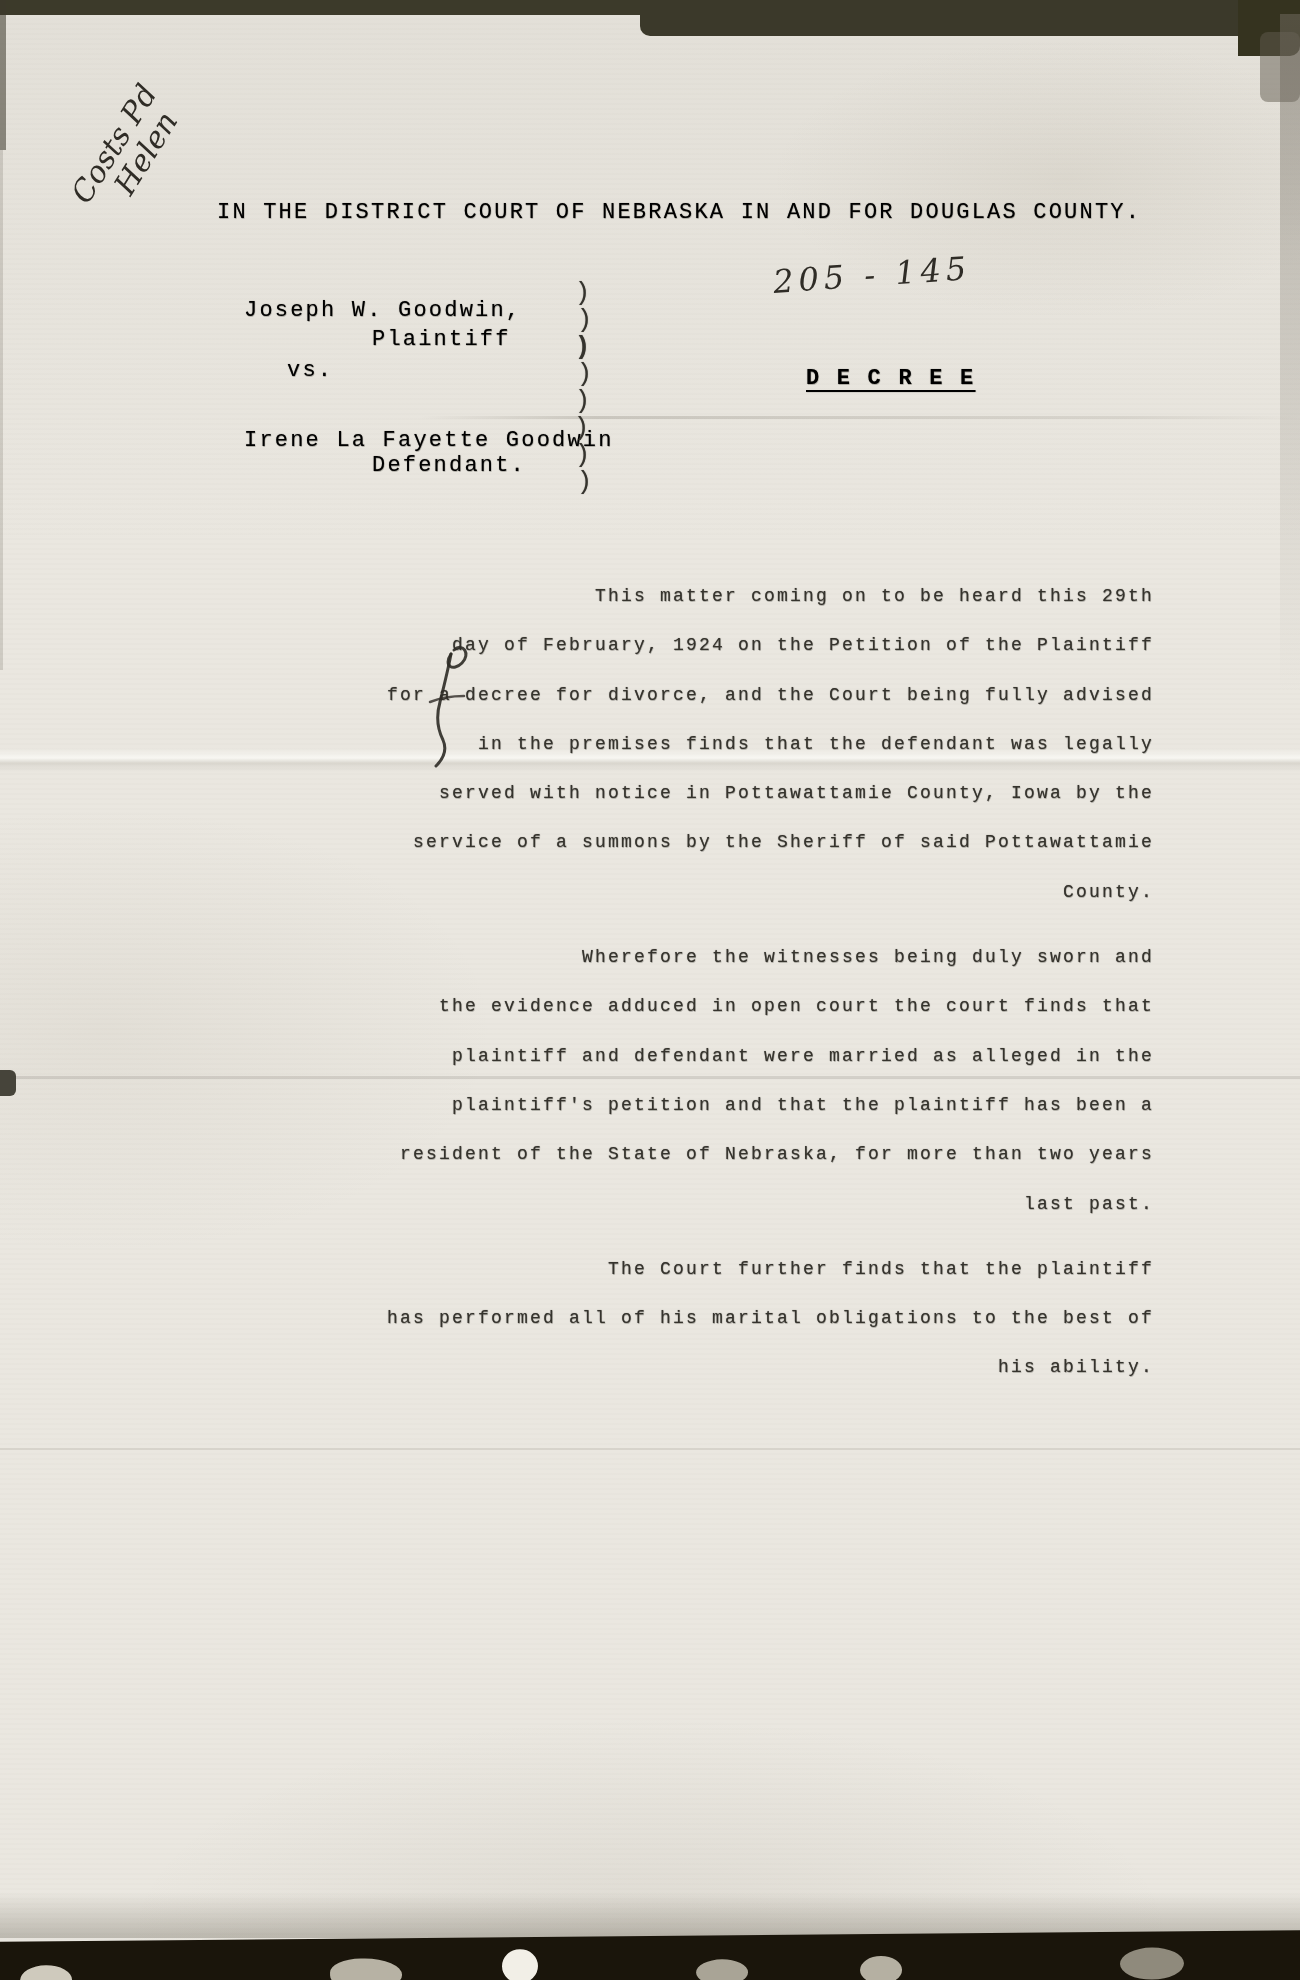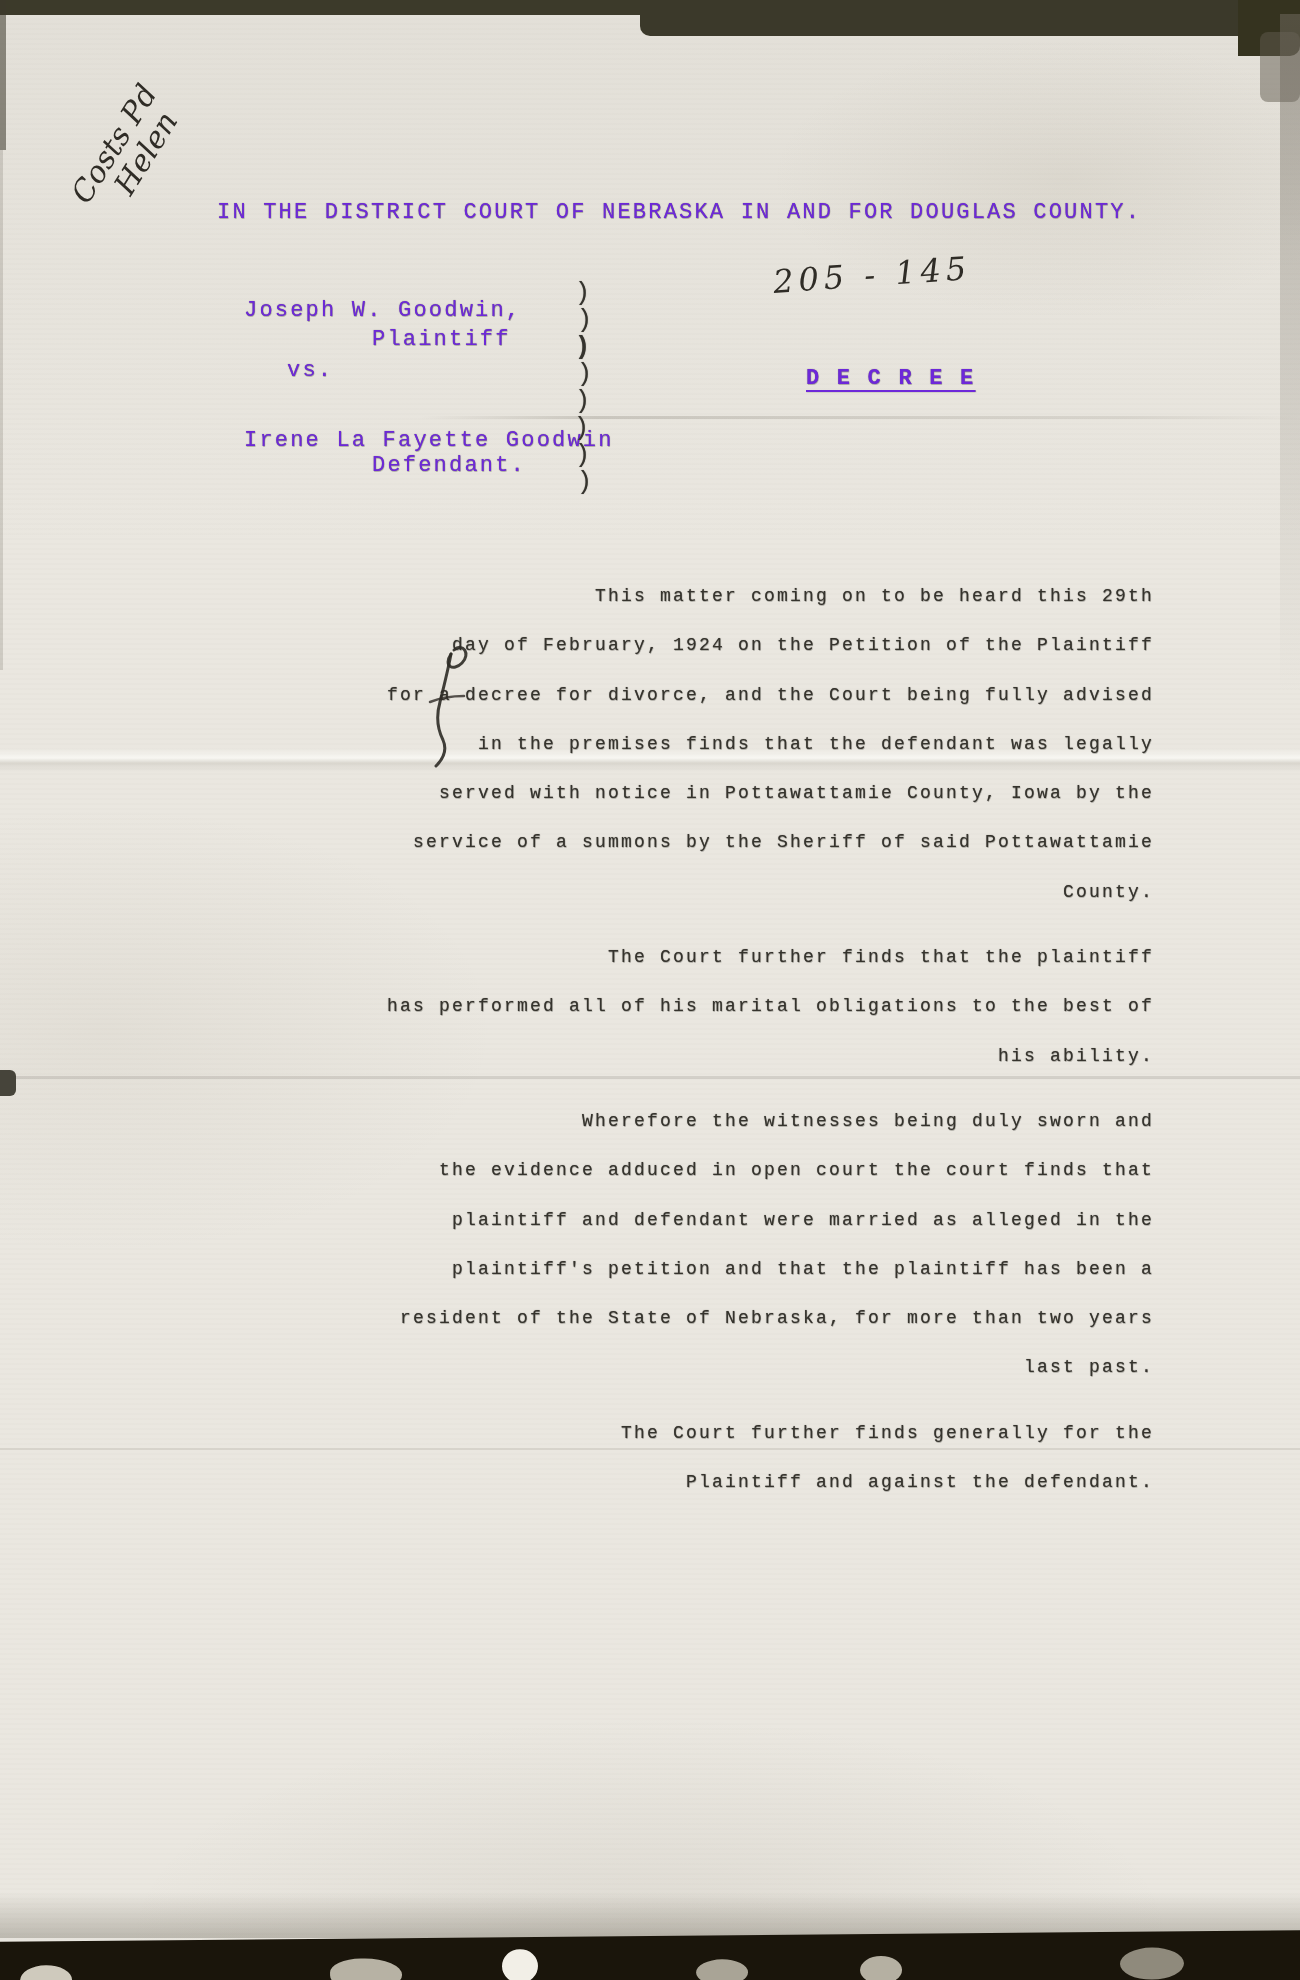--- a/index.html
+++ b/index.html
@@ -46,21 +46,21 @@
   .blob{position:absolute;border-radius:50%;}
   .blob-1{left:30px;top:24px;width:52px;height:30px;background:#cfcabd;}
   .blob-2{left:340px;top:20px;width:72px;height:32px;background:#b7b2a4;border-radius:45% 55% 50% 50%;}
   .blob-3{left:512px;top:12px;width:36px;height:34px;background:#f2efe7;}
   .blob-4{left:706px;top:24px;width:52px;height:26px;background:#a9a496;}
   .blob-5{left:870px;top:22px;width:42px;height:28px;background:#b5b0a2;}
   .blob-6{left:1130px;top:16px;width:64px;height:32px;background:#8f8a7c;}
 
   
   .typed{
-    position:absolute;color:#6d28d9;font-size:22px;letter-spacing:2.2px;
+    position:absolute;color:#000000;font-size:22px;letter-spacing:2.2px;
     text-shadow:0 0 1px rgba(53,51,45,0.6), 0.5px 0.5px 0 rgba(53,51,45,0.25);
     white-space:pre;
     font-family:Liberation Mono, monospace;
   }
   .header-line{left:217px;top:200px;}
   .cap-name-p{left:244px;top:298px;}
   .cap-role-p{left:372px;top:327px;}
   .cap-vs{left:287px;top:358px;}
   .cap-name-d{left:244px;top:428px;}
   .cap-role-d{left:372px;top:453px;}
@@ -139,31 +139,29 @@
   <div class="typed decree-title">D E C R E E</div>
 
   <div class="body-text">
     <div class="para">This matter coming on to be heard this 29th
 day of February, 1924 on the Petition of the Plaintiff
 for a decree for divorce, and the Court being fully advised
 in the premises finds that the defendant was legally
 served with notice in Pottawattamie County, Iowa by the
 service of a summons by the Sheriff of said Pottawattamie
 County.</div>
-    <div class="para">The Court further finds that the plaintiff
-has performed all of his marital obligations to the best of
-his ability.</div>
     <div class="para">Wherefore the witnesses being duly sworn and
 the evidence adduced in open court the court finds that
 plaintiff and defendant were married as alleged in the
 plaintiff's petition and that the plaintiff has been a
 resident of the State of Nebraska, for more than two years
 last past.</div>
-    <div class="para">The Court further finds generally for the
-Plaintiff and against the defendant.</div>
+    <div class="para">The Court further finds that the plaintiff
+has performed all of his marital obligations to the best of
+his ability.</div>
   </div>
 
   <svg class="scrawl" width="52" height="140" viewBox="0 0 52 140">
     <path d="M34 10 c9 -8 17 4 8 13 c-9 9 -19 3 -11 -9" fill="none" stroke="#2e2b26" stroke-width="3" stroke-linecap="round" opacity="0.9"></path>
     <path d="M31 14 c-3 16 -7 32 -11 48 c-4 14 -3 26 3 38 c4 9 2 17 -7 26" fill="none" stroke="#2e2b26" stroke-width="3" stroke-linecap="round" opacity="0.9"></path>
     <path d="M10 62 c10 -4 22 -6 34 -6" fill="none" stroke="#2e2b26" stroke-width="2.5" stroke-linecap="round" opacity="0.8"></path>
   </svg>
 
   <div class="bottom-shadow"></div>
   <div class="bottom-band">

